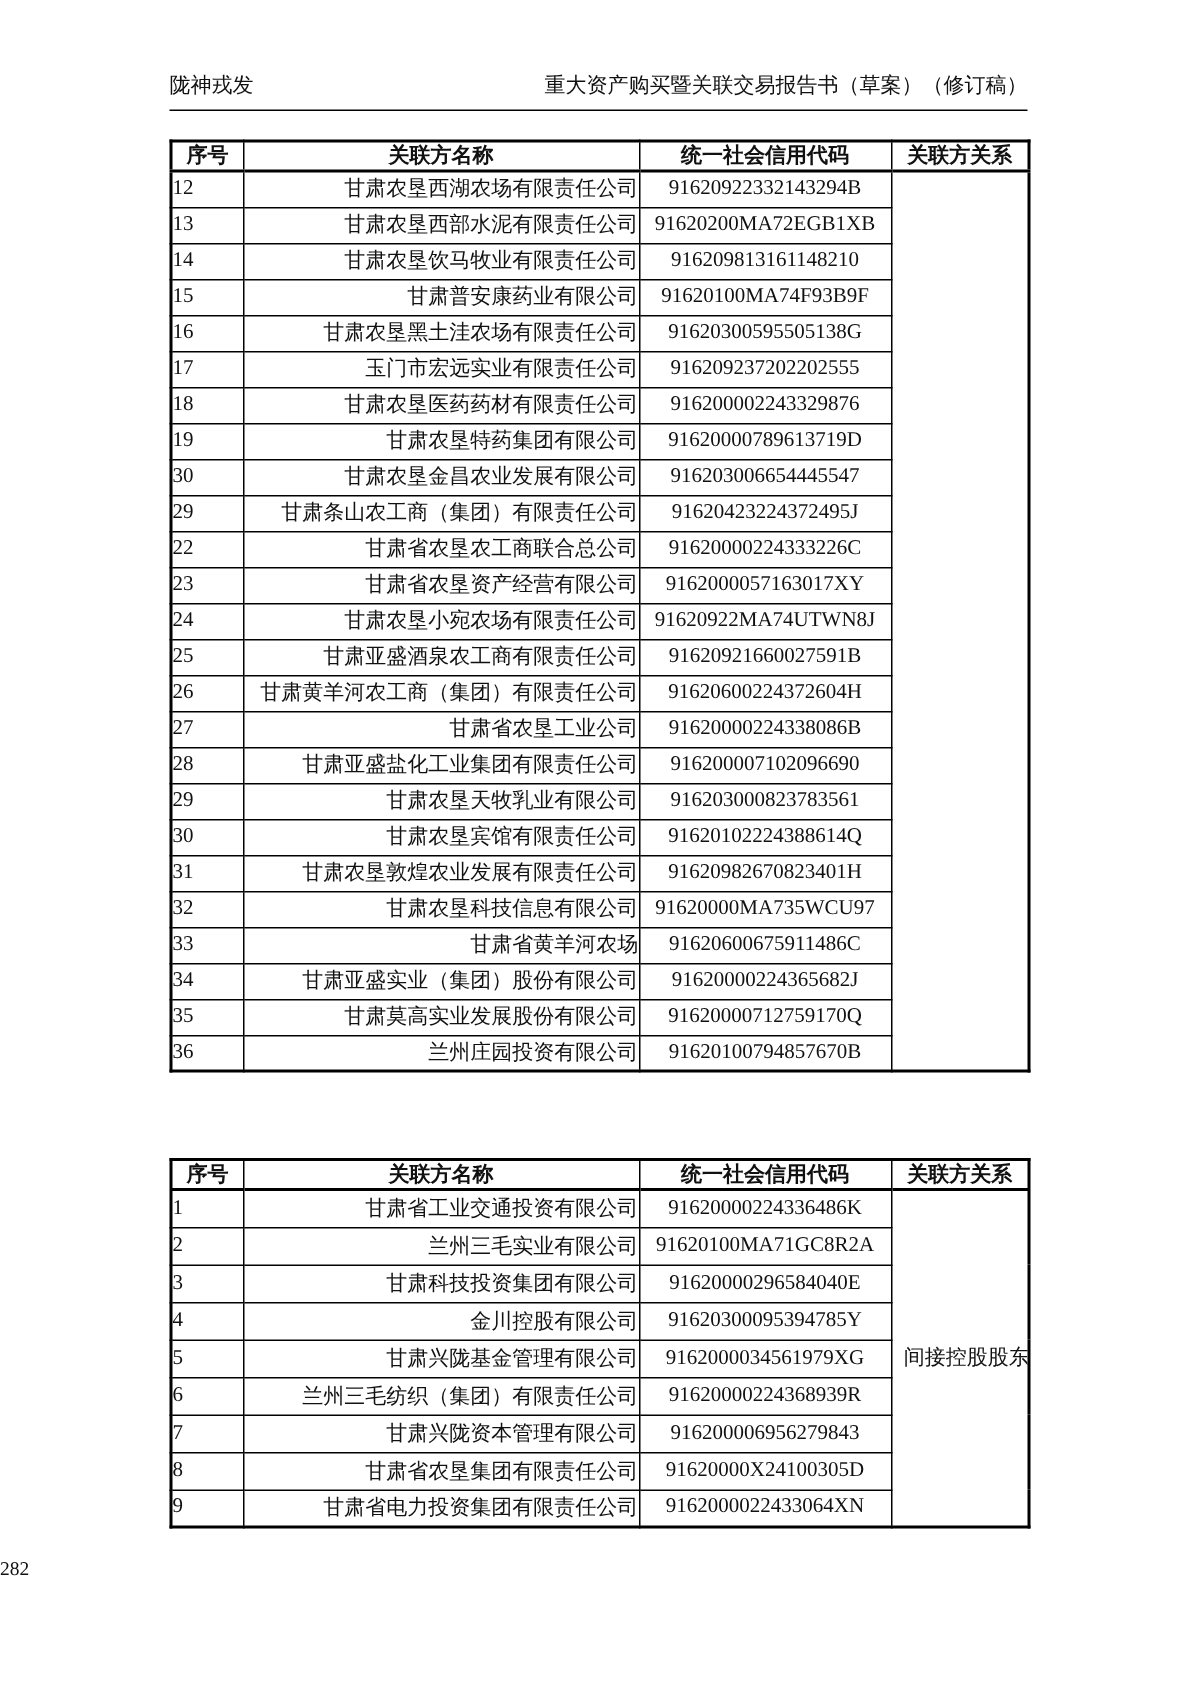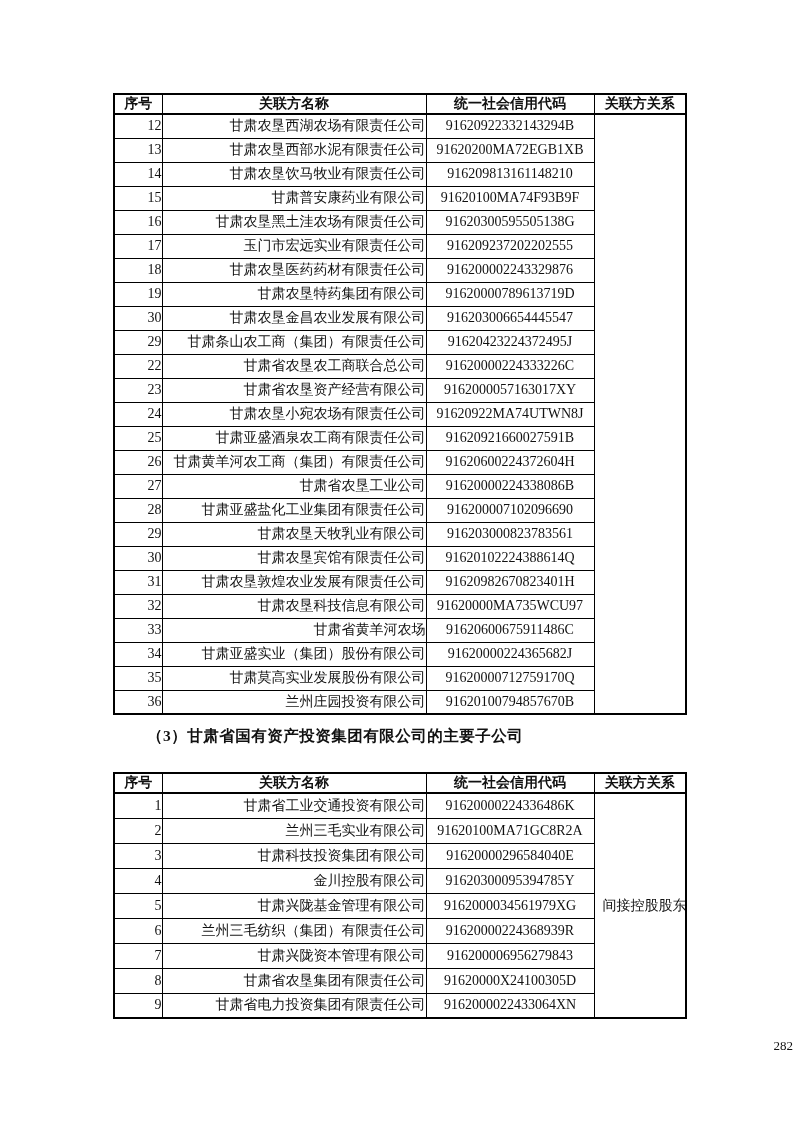--- a/index.html
+++ b/index.html
@@ -31,44 +31,48 @@
     overflow:hidden; white-space:nowrap;
   }
   table.reltable th {
     font-weight:bold; text-align:center;
     height:18px; border-bottom:2px solid #000;
   }
   #table1 { top:93px; }
   #table1 td { height:24px; }
   #table2 { top:772px; }
   #table2 td { height:25px; }
-  td.c-no   { text-align:right;padding-left:23px; }
+  td.c-no   { text-align:left; }
   td.c-name { text-align:right; padding-left:9px; }
   td.c-code { text-align:center; font-size:14px;margin-left:11px; }
   td.c-rel  { text-align:center; white-space:normal; vertical-align:middle;
               padding:0 8px; line-height:22px; }
   .col-no   { width:48px; }
   .col-name { width:264px; }
   .col-code { width:168px; }
   .col-rel  { width:92px; }
   .section-heading {
     position:absolute; top:726px; left:147px;
     font-size:15.5px; font-weight:bold;
     letter-spacing:0.5px;
   }
   .page-number {
     position:absolute; top:1038px; left:0; width:100%;
-    text-align:right; font-size:13px;
+    text-align:left; font-size:13px;
   }
 </style>
 </head>
 <body>
 
 <div class="page">
 
+  <div class="doc-header">
+    <span>陇神戎发</span>
+    <span>重大资产购买暨关联交易报告书（草案）（修订稿）</span>
+  </div>
 
   <table class="reltable" id="table1">
     <colgroup>
       <col class="col-no">
         <col class="col-name">
         <col class="col-code">
         <col class="col-rel">
     </colgroup>
     <thead>
       <tr>
@@ -201,21 +205,20 @@
           <td class="c-code">91620000712759170Q</td>
         </tr>
         <tr>
           <td class="c-no">36</td>
           <td class="c-name">兰州庄园投资有限公司</td>
           <td class="c-code">91620100794857670B</td>
         </tr>
       </tbody>
   </table>
 
-  <div class="section-heading">（3）甘肃省国有资产投资集团有限公司的主要子公司</div>
 
   <table class="reltable" id="table2">
     <colgroup>
       <col class="col-no">
         <col class="col-name">
         <col class="col-code">
         <col class="col-rel">
     </colgroup>
     <thead>
       <tr>

